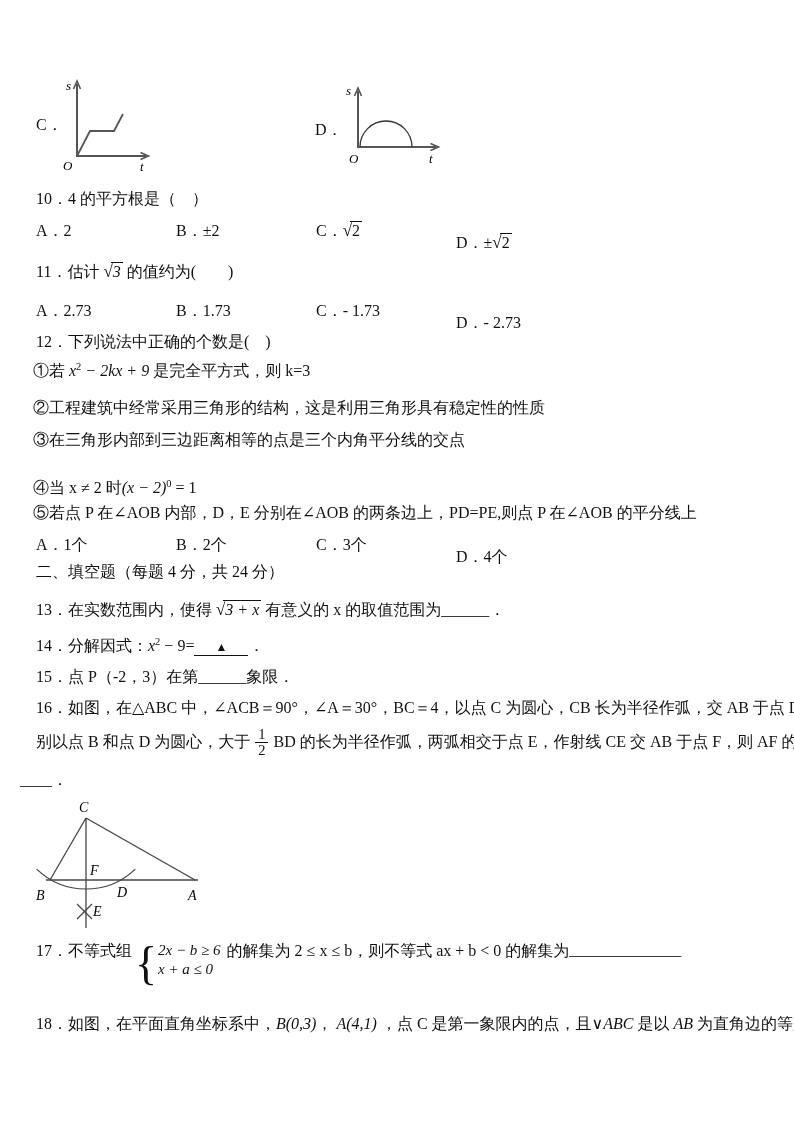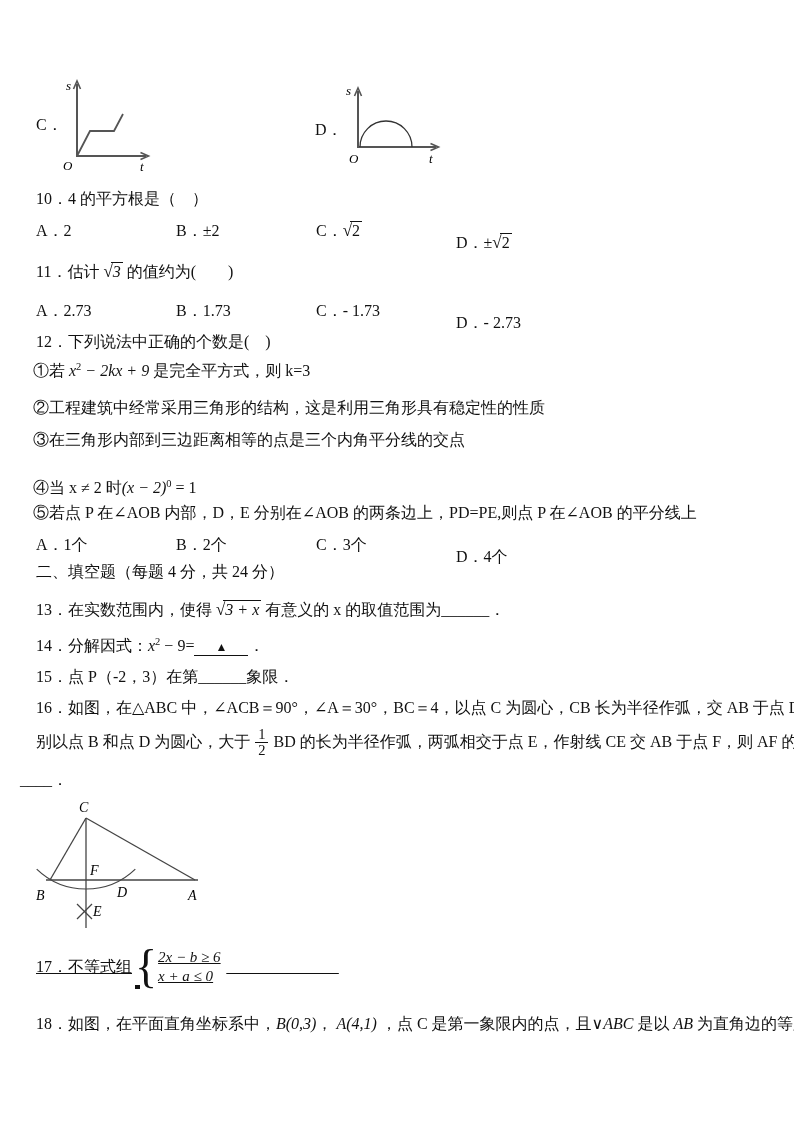--- a/index.html
+++ b/index.html
@@ -15,21 +15,21 @@
   sup.s{font-size:10.5px;line-height:0;}
   .sqrt{white-space:nowrap;display:inline-block;}
   .sqrt .sign{display:inline-block;font-size:17px;margin-right:-2px;}
   .sqrt .body{display:inline-block;border-top:1px solid #111;padding:0 2px 0 2px;line-height:17px;}
   .opt-row{position:absolute;display:flex;white-space:nowrap;line-height:20px;}
   .opt{width:140px;flex:0 0 auto;}
   .opt:last-child{width:200px;margin-top:12px;}
   .frac{display:inline-flex;flex-direction:column;align-items:center;font-size:14.5px;line-height:15px;margin:0 5px;vertical-align:middle;}
   .frac .den{border-top:1px solid #111;padding:0 3px;}
   .blank14{display:inline-block;width:54px;border-bottom:1px solid #111;text-align:center;font-size:12px;line-height:16px;}
-  .q17wrap{position:absolute;left:36px;top:941px;height:52px;display:flex;align-items:center;white-space:nowrap;text-decoration:underline;}
+  .q17wrap{position:absolute;left:36px;top:941px;height:52px;display:flex;white-space:nowrap;}
   .brace{font-size:46px;font-weight:300;line-height:46px;margin:0 1px 0 3px;}
   .sys{display:inline-flex;flex-direction:column;font-size:15px;line-height:19px;margin-right:6px;}
   .l2wrap{position:absolute;left:36px;top:722px;height:40px;display:flex;align-items:center;white-space:nowrap;}
   svg{position:absolute;}
   svg text{font-family:"Liberation Serif","DejaVu Serif",serif;}
   .figtext{font-style:italic;font-size:14px;}
   .axtext{font-style:italic;font-size:13px;}
 </style>
 </head>
 <body>
@@ -140,20 +140,21 @@
     <text x="65" y="124" class="figtext">E</text>
   </svg>
 
   <div class="q17wrap">
     <span>17．不等式组</span>
     <span class="brace">{</span>
     <span class="sys">
       <span class="i">2x − b ≥ 6</span>
       <span class="i">x + a ≤ 0</span>
     </span>
+    <span>的解集为 2 ≤ x ≤ b，则不等式 ax + b &lt; 0 的解集为</span>
     <span>______________</span>
   </div>
 
   <div class="line" style="left:36px;top:1014px">
     <span>18．如图，在平面直角坐标系中，</span><span class="i">B(0,3)</span><span>， </span><span class="i">A(4,1)</span><span> ，点 C 是第一象限内的点，且</span><span class="i">∨ABC</span><span> 是以 </span><span class="i">AB</span><span> 为直角边的等腰直</span>
   </div>
 
 </div>
 
 </body></html>

